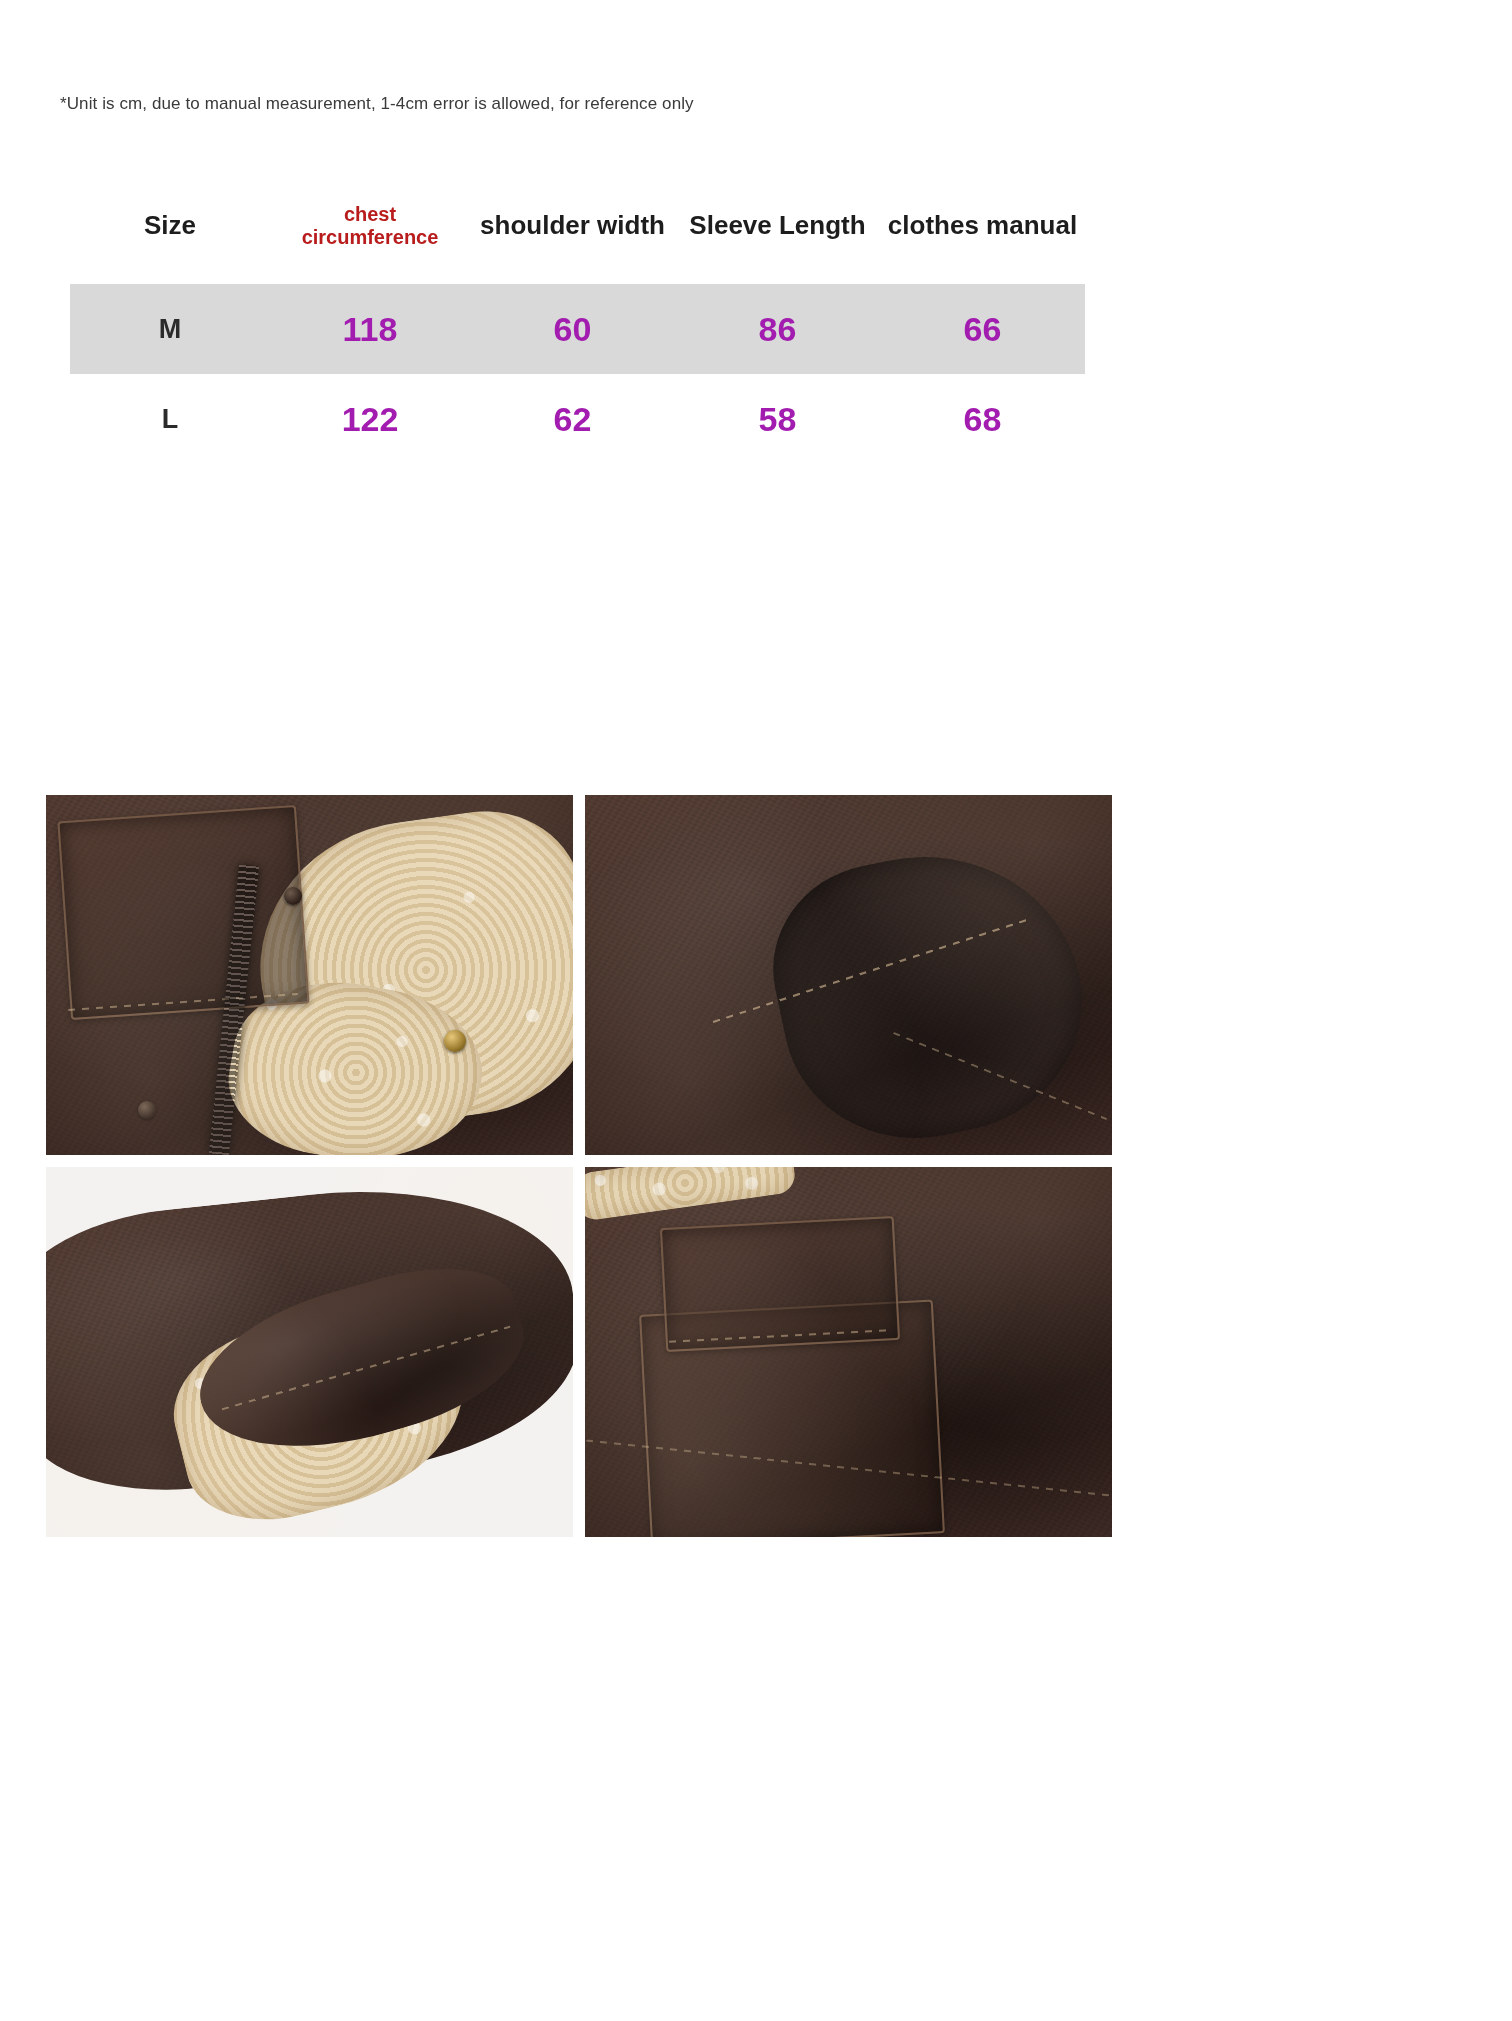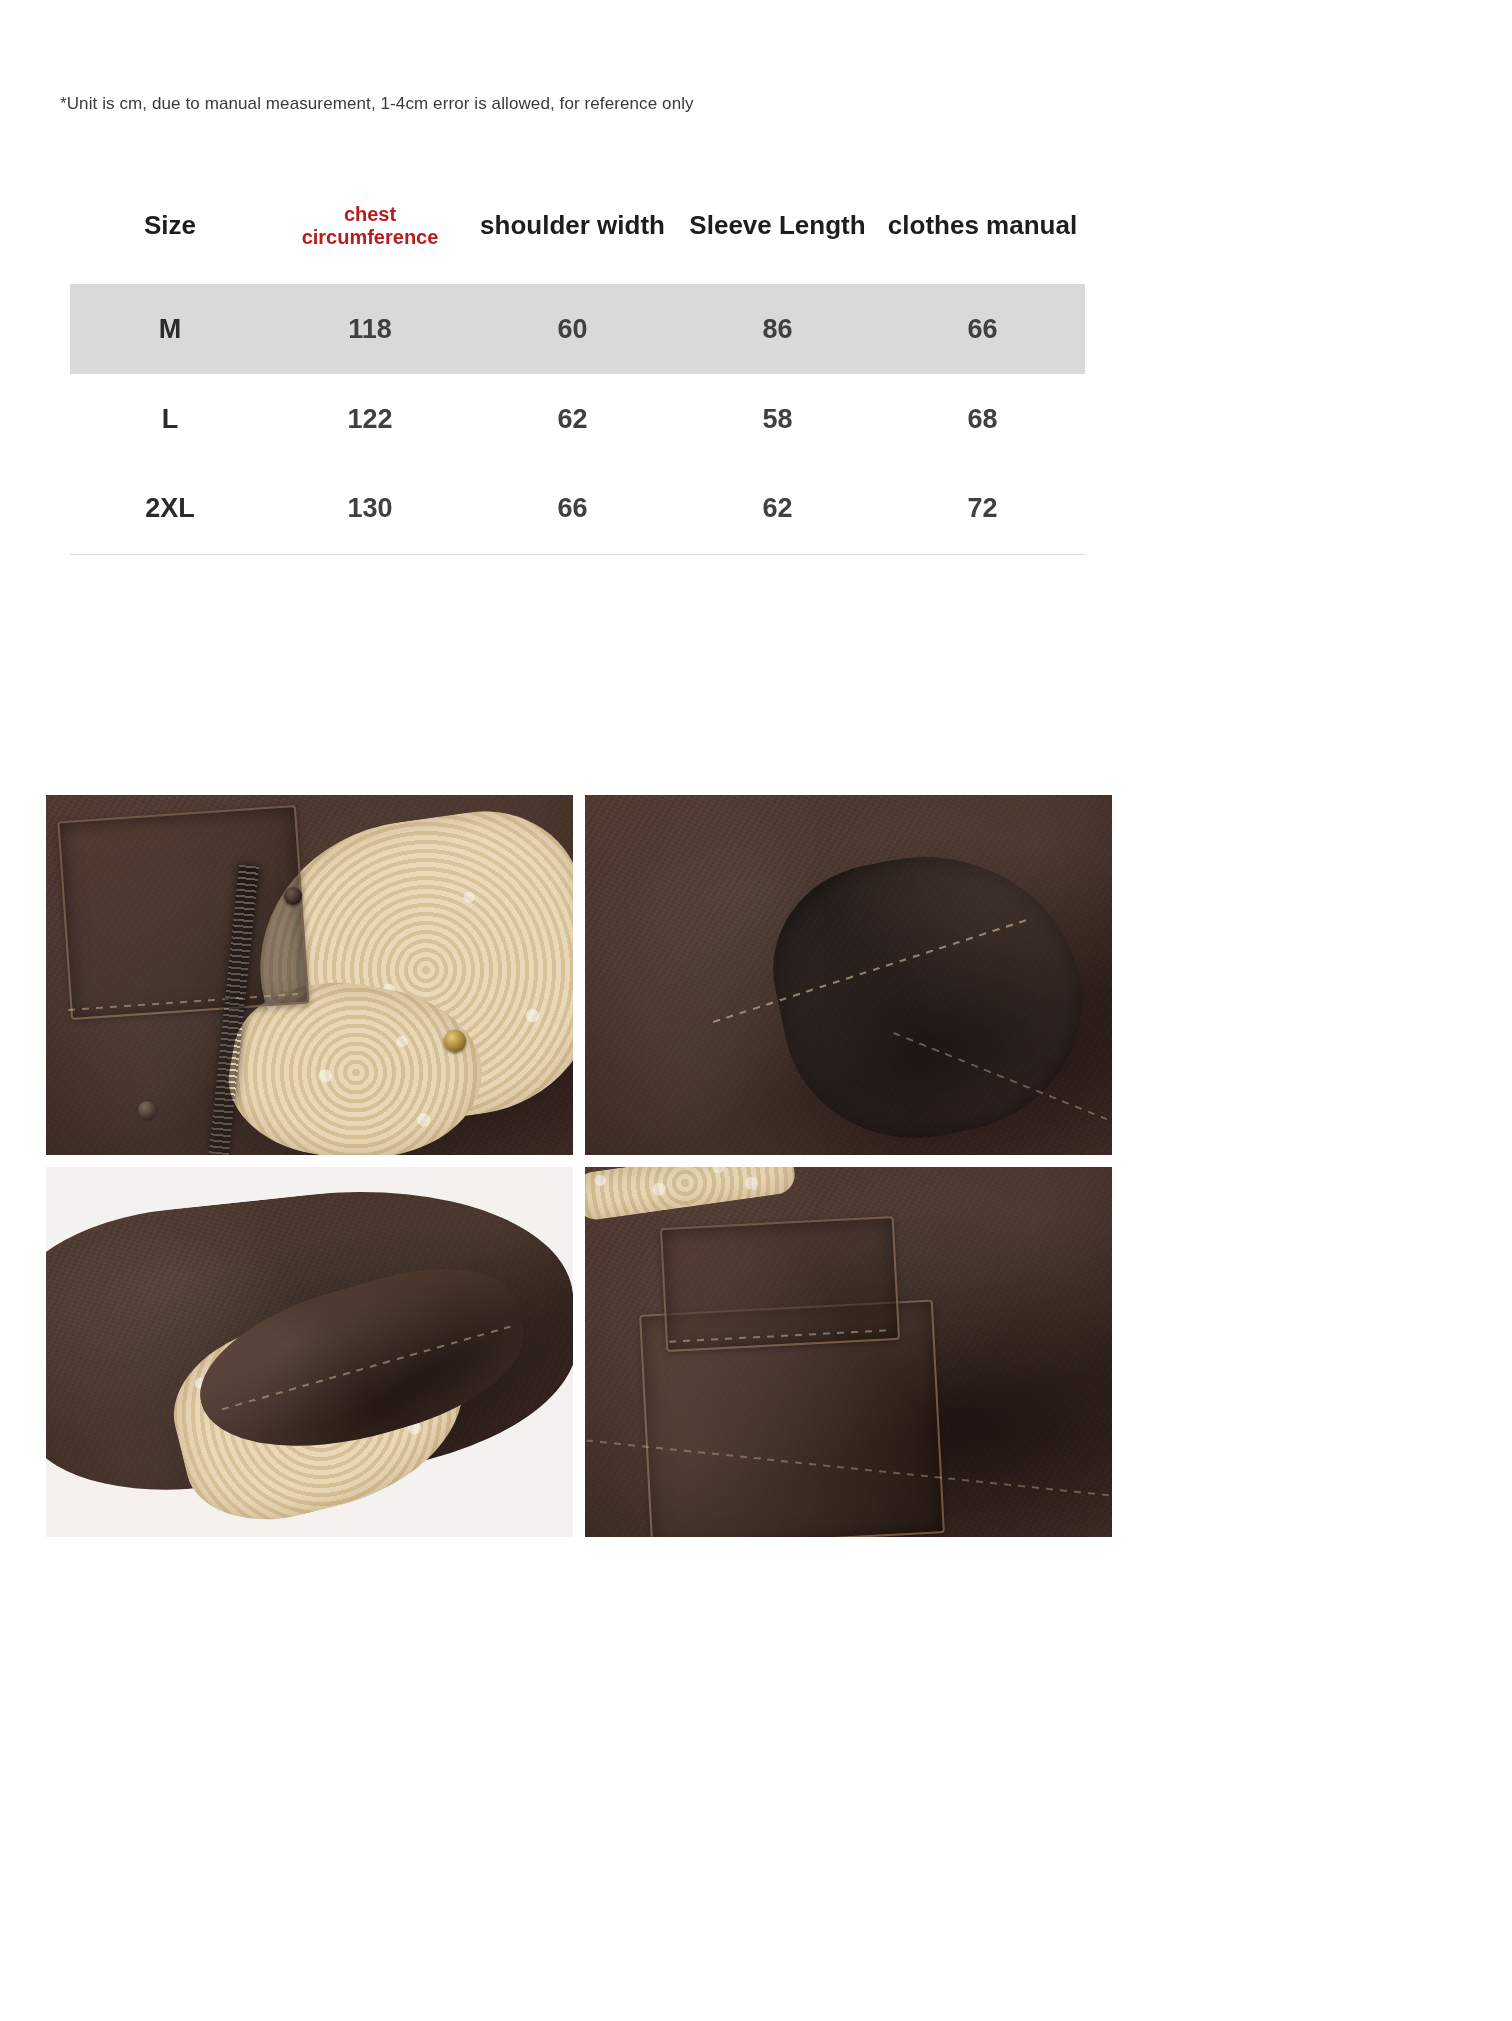--- a/index.html
+++ b/index.html
@@ -62,22 +62,22 @@
   .size-table tbody tr {
     height: 90px;
   }
   .size-table tbody tr.shaded {
     background: #d9d9d9;
   }
   .size-table tbody tr.last td {
     border-bottom: 1px solid #dadada;
   }
   .size-table tbody td {
-    font-size: 27px;
-    color: #404040;
+    font-size: 34px;
+    color: #a21caf;
     vertical-align: middle;
   }
   .size-table tbody td.size-cell {
     font-size: 27px;
     font-weight: bold;
     color: #2b2b2b;
   }
 
   .col-size { width: 200px; }
   .col-a { width: 200px; }
@@ -225,27 +225,20 @@
         <td>86</td>
         <td>66</td>
       </tr>
       <tr>
         <td class="size-cell">L</td>
         <td>122</td>
         <td>62</td>
         <td>58</td>
         <td>68</td>
       </tr>
-      <tr class="last">
-        <td class="size-cell">2XL</td>
-        <td>130</td>
-        <td>66</td>
-        <td>62</td>
-        <td>72</td>
-      </tr>
     </tbody>
   </table>
 
   <div class="photos">
 
     <div class="photo-row">
 
       <div class="photo">
         <div class="leather"></div>
         <div class="grain"></div>

